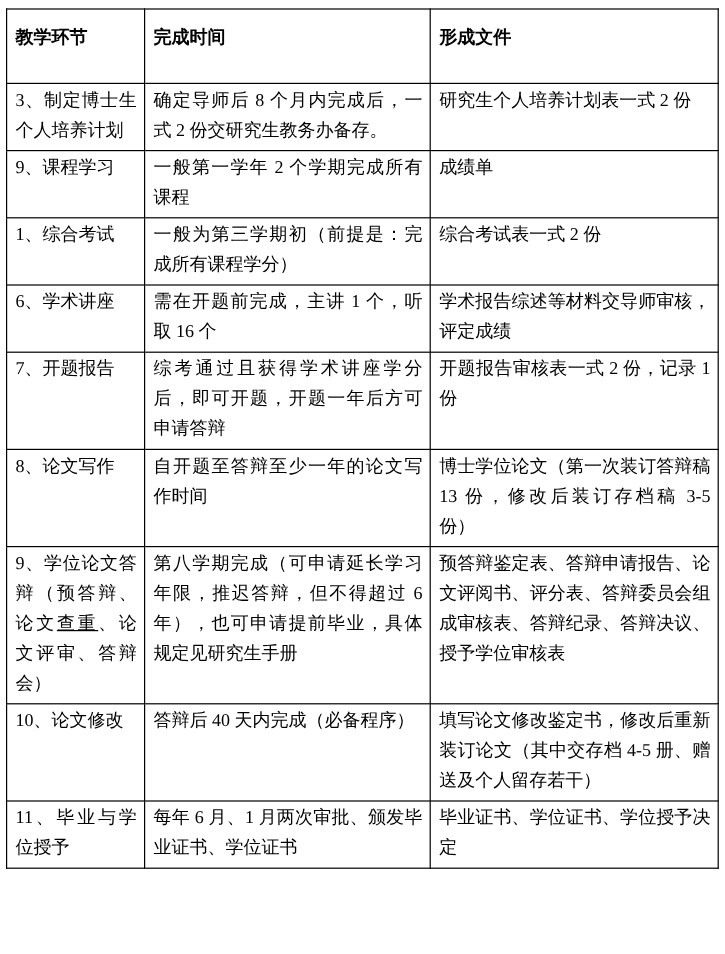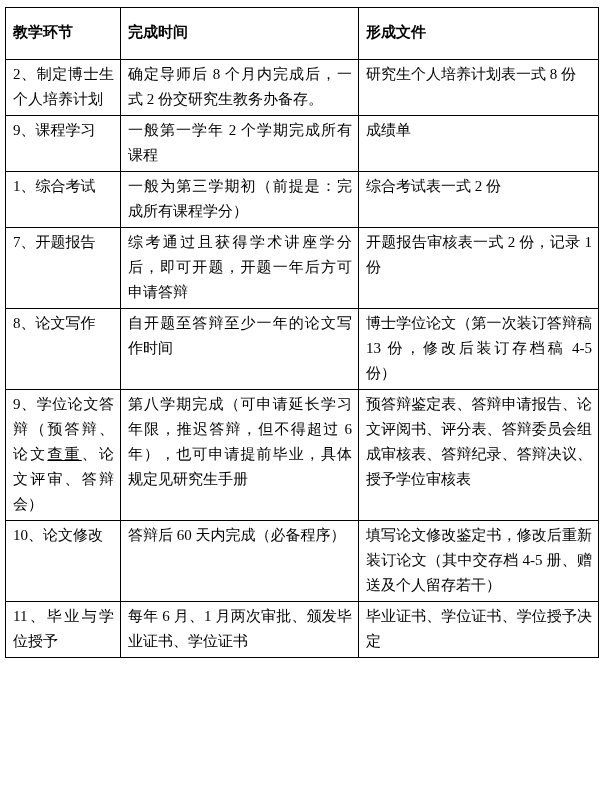--- a/index.html
+++ b/index.html
@@ -34,21 +34,21 @@
     text-align: justify;
     text-justify: inter-ideograph;
     overflow-wrap: break-word;
     padding: 2px 6px 3px 7px;
   }
   th {
     font-weight: bold;
     text-align: left;
     vertical-align: middle;
     padding-top: 12px;
-    padding-bottom: 14px;
+    padding-bottom: 24px;
   }
   td u { text-decoration: underline; }
 </style>
 </head>
 <body>
 
 <div class="doc-page">
   <table class="process-table">
     <colgroup>
       <col class="c-stage">
@@ -57,52 +57,57 @@
     </colgroup>
     <thead>
       <tr>
         <th>教学环节</th>
         <th>完成时间</th>
         <th>形成文件</th>
       </tr>
     </thead>
     <tbody>
         <tr>
-          <td>2、制定博士生个人培养计划</td>
+          <td>3、制定博士生个人培养计划</td>
           <td>确定导师后 8 个月内完成后，一式 2 份交研究生教务办备存。</td>
-          <td>研究生个人培养计划表一式 8 份</td>
+          <td>研究生个人培养计划表一式 2 份</td>
         </tr>
         <tr>
           <td>9、课程学习</td>
           <td>一般第一学年 2 个学期完成所有课程</td>
           <td>成绩单</td>
         </tr>
         <tr>
           <td>1、综合考试</td>
           <td>一般为第三学期初（前提是：完成所有课程学分）</td>
           <td>综合考试表一式 2 份</td>
         </tr>
         <tr>
+          <td>6、学术讲座</td>
+          <td>需在开题前完成，主讲 1 个，听取 16 个</td>
+          <td>学术报告综述等材料交导师审核，评定成绩</td>
+        </tr>
+        <tr>
           <td>7、开题报告</td>
           <td>综考通过且获得学术讲座学分后，即可开题，开题一年后方可申请答辩</td>
           <td>开题报告审核表一式 2 份，记录 1 份</td>
         </tr>
         <tr>
           <td>8、论文写作</td>
           <td>自开题至答辩至少一年的论文写作时间</td>
-          <td>博士学位论文（第一次装订答辩稿 13 份，修改后装订存档稿 4-5 份）</td>
+          <td>博士学位论文（第一次装订答辩稿 13 份，修改后装订存档稿 3-5 份）</td>
         </tr>
         <tr>
           <td>9、学位论文答辩（预答辩、论文<u>查重</u>、论文评审、答辩会）</td>
           <td>第八学期完成（可申请延长学习年限，推迟答辩，但不得超过 6 年），也可申请提前毕业，具体规定见研究生手册</td>
           <td>预答辩鉴定表、答辩申请报告、论文评阅书、评分表、答辩委员会组成审核表、答辩纪录、答辩决议、授予学位审核表</td>
         </tr>
         <tr>
           <td>10、论文修改</td>
-          <td>答辩后 60 天内完成（必备程序）</td>
+          <td>答辩后 40 天内完成（必备程序）</td>
           <td>填写论文修改鉴定书，修改后重新装订论文（其中交存档 4-5 册、赠送及个人留存若干）</td>
         </tr>
         <tr>
           <td>11、毕业与学位授予</td>
           <td>每年 6 月、1 月两次审批、颁发毕业证书、学位证书</td>
           <td>毕业证书、学位证书、学位授予决定</td>
         </tr>
       </tbody>
   </table>
 </div>

